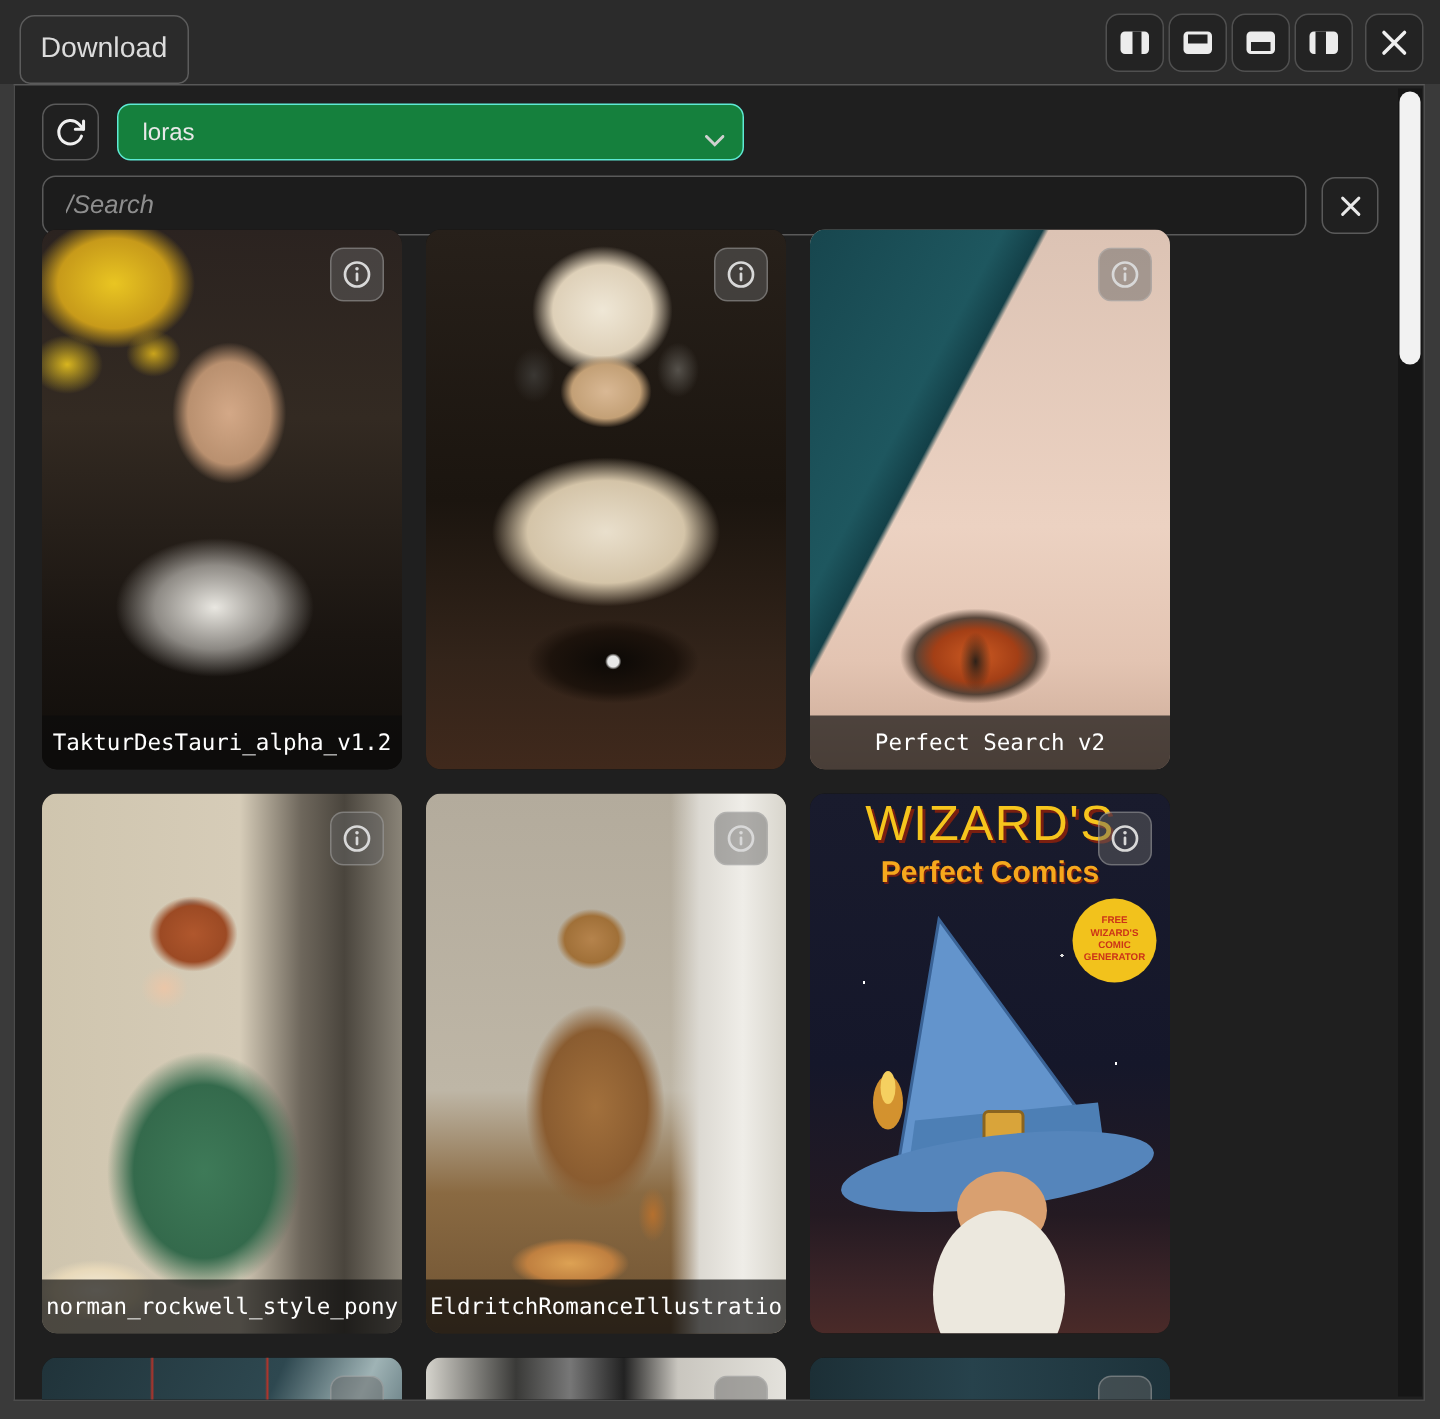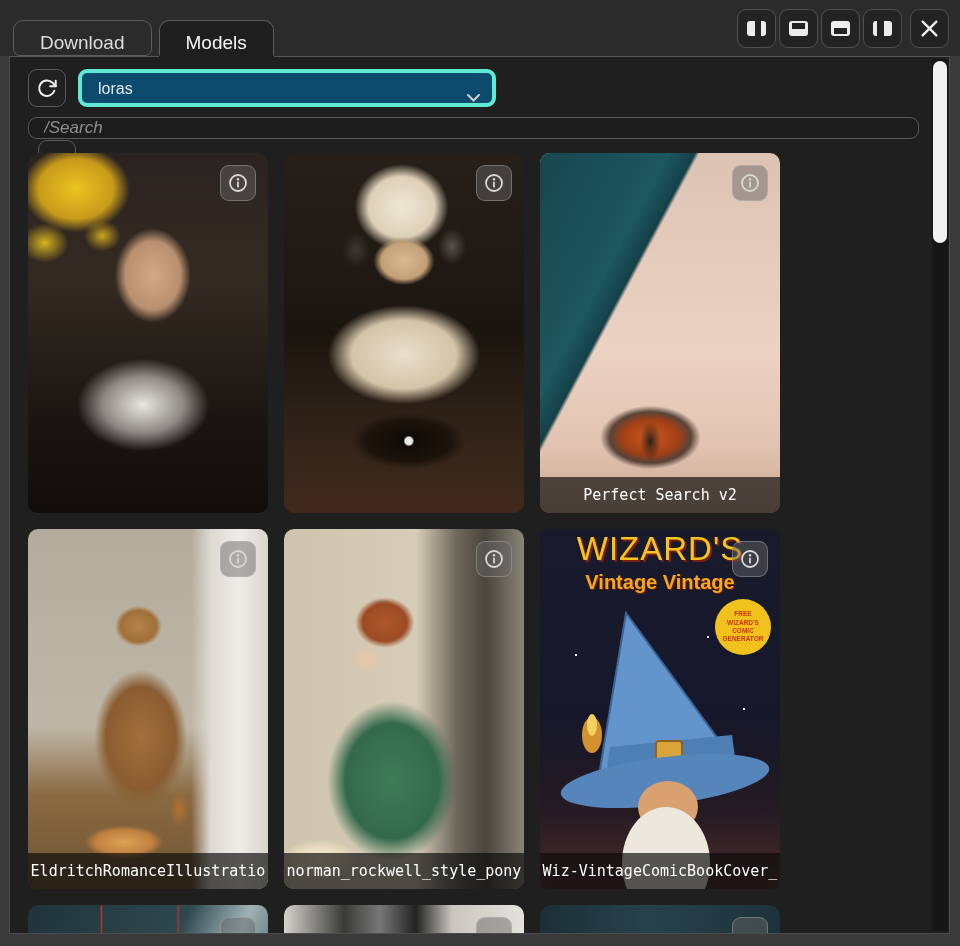--- a/index.html
+++ b/index.html
@@ -10,21 +10,21 @@
     color: #e6e6e6;
   }
 
   
   .tabbar {
     height: 56px; background: #2b2b2b;
     display: flex; align-items: flex-end;
     padding-left: 13px; position: relative; z-index: 2;
   }
   .tab {
-    height: 36px; line-height: 44px; padding: 0 26px; margin-right: 7px;
+    height: 46px; line-height: 44px; padding: 0 13px; margin-right: 7px;
     font-size: 19px; color: #dcdcdc; background: #2b2b2b;
     border: 1px solid #5c5c5c; border-radius: 10px 10px 7px 7px;
     cursor: pointer; white-space: nowrap;
   }
   .tab.active {
     background: #1f1f1f; color: #f5f5f5;
     border-radius: 10px 10px 0 0; border-bottom-color: #1f1f1f;
     box-shadow: 0 2px 0 0 #1f1f1f;
   }
   .winbtns {
@@ -52,34 +52,34 @@
   }
   .content { padding: 12px 30px 0 18px; }
 
   .row1 { display: flex; height: 38px; margin-bottom: 10px; }
   .icon-btn {
     width: 38px; height: 38px; flex: 0 0 auto;
     background: #202020; border: 1px solid #5a5a5a; border-radius: 9px;
     display: grid; place-items: center; cursor: pointer;
   }
   .select-wrap {
-    position: relative; height: 38px; background: #0c4a6e;
-    border: 4px solid #5eead4; border-radius: 9px;
+    position: relative; height: 38px; background: #15803d;
+    border: 1px solid #5eead4; border-radius: 9px;
   }
   .sel1 { width: 418px; margin-left: 12px; margin-right: 16px; }
   .sel2 { flex: 1; }
   .select-wrap select {
     appearance: none; -webkit-appearance: none;
     width: 100%; height: 100%; background: transparent; border: none;
     color: #e8e8e8; font-size: 16px; font-family: "Liberation Sans", sans-serif;
     padding: 0 36px 0 16px; cursor: pointer; outline: none;
   }
   .chev { position: absolute; right: 12px; top: 15px; pointer-events: none; }
 
-  .row2 { display: flex; height: 28px; margin-bottom: 8px; flex-direction: column; }
+  .row2 { display: flex; height: 28px; margin-bottom: 8px; }
   .search-input {
     flex: 1; height: 40px; background: #1c1c1c;
     border: 1px solid #5a5a5a; border-radius: 9px;
     color: #eee; font-size: 17px; padding: 0 15px; outline: none;
     font-family: "Liberation Sans", sans-serif;
   }
   .search-input::placeholder { color: #8e8e8e; font-style: italic; }
   .clear-btn { margin-left: 10px; margin-top: 1px; }
 
   
@@ -184,21 +184,20 @@
     background: #f2f2f2; border-radius: 7px; cursor: grab;
   }
 </style>
 </head>
 <body>
 
 <div>
 
   <div class="tabbar">
     <div class="tab">Download</div>
-    <div class="tab active">Models</div>
 
     <div class="winbtns">
       <div class="wbtn">
         <div class="dock d-split"></div>
       </div>
       <div class="wbtn">
         <div class="dock d-top"></div>
       </div>
       <div class="wbtn">
         <div class="dock d-bottom"></div>
@@ -249,20 +248,21 @@
 
         <div class="card">
           <div class="img img-taktur"></div>
           <div class="info-btn">
             <svg width="20" height="20" viewBox="0 0 20 20">
                 <circle cx="10" cy="10" r="8" fill="none" stroke="#d8d8d8" stroke-width="1.8"></circle>
                 <circle cx="10" cy="6.2" r="1.2" fill="#d8d8d8"></circle>
                 <rect x="9.1" y="8.6" width="1.8" height="6" rx="0.9" fill="#d8d8d8"></rect>
               </svg>
           </div>
+          <div class="card-title">TakturDesTauri_alpha_v1.2</div>
         </div>
 
         <div class="card">
           <div class="img img-pope"></div>
           <div class="info-btn">
             <svg width="20" height="20" viewBox="0 0 20 20">
                 <circle cx="10" cy="10" r="8" fill="none" stroke="#d8d8d8" stroke-width="1.8"></circle>
                 <circle cx="10" cy="6.2" r="1.2" fill="#d8d8d8"></circle>
                 <rect x="9.1" y="8.6" width="1.8" height="6" rx="0.9" fill="#d8d8d8"></rect>
               </svg>
@@ -275,67 +275,66 @@
             <svg width="20" height="20" viewBox="0 0 20 20">
                 <circle cx="10" cy="10" r="8" fill="none" stroke="#d8d8d8" stroke-width="1.8"></circle>
                 <circle cx="10" cy="6.2" r="1.2" fill="#d8d8d8"></circle>
                 <rect x="9.1" y="8.6" width="1.8" height="6" rx="0.9" fill="#d8d8d8"></rect>
               </svg>
           </div>
           <div class="card-title">Perfect Search v2</div>
         </div>
 
         <div class="card">
+          <div class="img img-rockwell"></div>
+          <div class="info-btn">
+            <svg width="20" height="20" viewBox="0 0 20 20">
+                <circle cx="10" cy="10" r="8" fill="none" stroke="#d8d8d8" stroke-width="1.8"></circle>
+                <circle cx="10" cy="6.2" r="1.2" fill="#d8d8d8"></circle>
+                <rect x="9.1" y="8.6" width="1.8" height="6" rx="0.9" fill="#d8d8d8"></rect>
+              </svg>
+          </div>
+          <div class="card-title">norman_rockwell_style_pony</div>
+        </div>
+
+        <div class="card">
           <div class="img img-cat"></div>
           <div class="info-btn">
             <svg width="20" height="20" viewBox="0 0 20 20">
                 <circle cx="10" cy="10" r="8" fill="none" stroke="#d8d8d8" stroke-width="1.8"></circle>
                 <circle cx="10" cy="6.2" r="1.2" fill="#d8d8d8"></circle>
                 <rect x="9.1" y="8.6" width="1.8" height="6" rx="0.9" fill="#d8d8d8"></rect>
               </svg>
           </div>
           <div class="card-title">EldritchRomanceIllustratio</div>
-        </div>
-
-        <div class="card">
-          <div class="img img-rockwell"></div>
-          <div class="info-btn">
-            <svg width="20" height="20" viewBox="0 0 20 20">
-                <circle cx="10" cy="10" r="8" fill="none" stroke="#d8d8d8" stroke-width="1.8"></circle>
-                <circle cx="10" cy="6.2" r="1.2" fill="#d8d8d8"></circle>
-                <rect x="9.1" y="8.6" width="1.8" height="6" rx="0.9" fill="#d8d8d8"></rect>
-              </svg>
-          </div>
-          <div class="card-title">norman_rockwell_style_pony</div>
         </div>
 
         <div class="card">
           <div class="img img-wizard"></div>
           <svg class="wiz-art" viewBox="0 0 240 360">
             <ellipse cx="52" cy="206" rx="10" ry="18" fill="#e8a030" opacity="0.9"></ellipse>
             <ellipse cx="52" cy="196" rx="5" ry="11" fill="#f5d060"></ellipse>
             <polygon points="86,84 58,252 200,240" fill="#6394cc" stroke="#3a6396" stroke-width="2"></polygon>
             <polygon points="70,218 192,206 195,228 67,240" fill="#4d7fb5"></polygon>
             <rect x="116" y="212" width="26" height="20" rx="3" fill="#d9a43a" stroke="#8a6420" stroke-width="2"></rect>
             <ellipse cx="125" cy="252" rx="105" ry="24" fill="#5585bb" transform="rotate(-7 125 252)"></ellipse>
             <ellipse cx="128" cy="278" rx="30" ry="26" fill="#d9a070"></ellipse>
             <ellipse cx="127" cy="302" rx="26" ry="12" fill="#f2efe6"></ellipse>
             <ellipse cx="126" cy="334" rx="44" ry="56" fill="#ece8de"></ellipse>
           </svg>
           <div class="wiz-title">WIZARD'S</div>
-          <div class="wiz-sub">Vintage Vintage</div>
+          <div class="wiz-sub">Perfect Comics</div>
           <div class="wiz-badge">Free Wizard's Comic Generator</div>
           <div class="info-btn">
             <svg width="20" height="20" viewBox="0 0 20 20">
                 <circle cx="10" cy="10" r="8" fill="none" stroke="#d8d8d8" stroke-width="1.8"></circle>
                 <circle cx="10" cy="6.2" r="1.2" fill="#d8d8d8"></circle>
                 <rect x="9.1" y="8.6" width="1.8" height="6" rx="0.9" fill="#d8d8d8"></rect>
               </svg>
           </div>
-          <div class="card-title">Wiz-VintageComicBookCover_</div>
         </div>
 
         <div class="card">
           <div class="img img-stub1"></div>
           <div class="info-btn">
             
           </div>
         </div>
         <div class="card">
           <div class="img img-stub2"></div>

